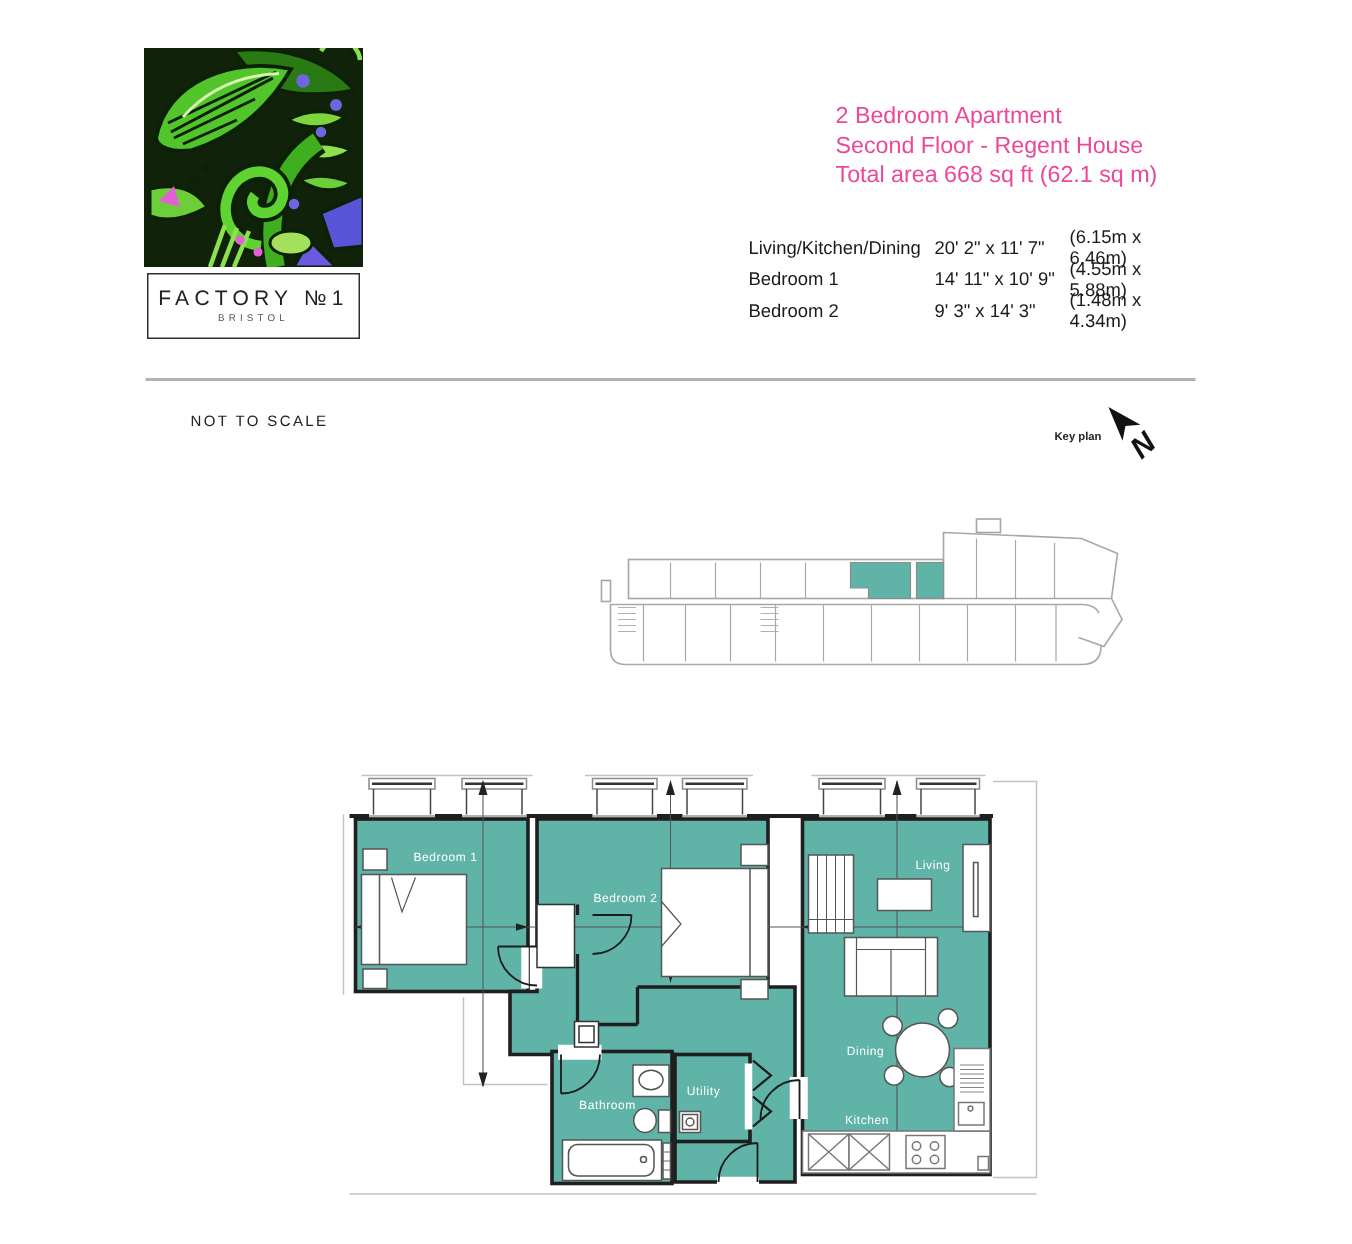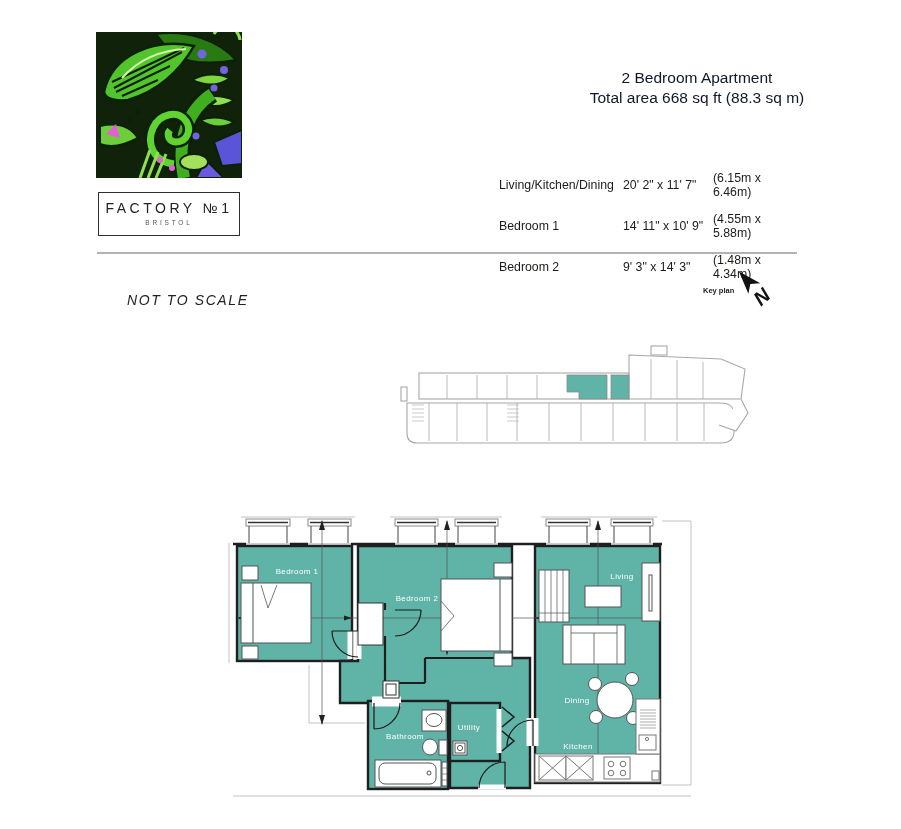--- a/index.html
+++ b/index.html
@@ -9,36 +9,36 @@
     --ink:#1D1D1B;
   }
   html,body{margin:0;padding:0;background:#fff;}
   .page{
     position:relative;width:901px;height:829px;background:#ffffff;overflow:hidden;
     font-family:"Liberation Sans",sans-serif;color:var(--ink);
   }
   
   .logo-art{position:absolute;left:96px;top:32px;width:146px;height:146px;}
   .logo-box{
-    position:absolute;left:98px;top:192px;width:140px;height:42px;
+    position:absolute;left:98px;top:182px;width:140px;height:42px;
     border:1.5px solid #2f2f2f;background:#fff;text-align:center;
   }
   .logo-brand{font-size:14px;letter-spacing:3.5px;margin-top:7px;color:#222;white-space:nowrap;}
   .logo-city{font-size:6.5px;letter-spacing:2.8px;margin-top:3px;color:#555;}
   
   .header-block{
-    position:absolute;left:557px;top:68px;width:280px;text-align:center;
-    font-size:15.5px;line-height:19.5px;color:#0f172a;white-space:nowrap;
+    position:absolute;left:557px;top:68px;width:280px;text-align:left;
+    font-size:15.5px;line-height:19.5px;color:#ec4899;white-space:nowrap;
   }
   
   .dim-table{position:absolute;left:499px;top:151px;width:300px;font-size:12.3px;color:#1b1b19;}
-  .dim-row{display:grid;grid-template-columns:124px 90px auto;height:21px;align-items:center;margin-top:20px;}
+  .dim-row{display:grid;grid-template-columns:124px 90px auto;height:21px;align-items:center;}
   
   .divider{position:absolute;left:97px;top:252px;width:700px;height:2px;background:#b2b2b2;}
-  .nts{position:absolute;left:127px;top:292px;font-size:14px;letter-spacing:1.6px;color:#222;font-style:italic;}
+  .nts{position:absolute;left:127px;top:276px;font-size:10px;letter-spacing:1.6px;color:#222;}
   .keyplan-label{position:absolute;left:703px;top:286px;font-size:7.5px;color:#222;font-weight:bold;}
   .north{position:absolute;left:731px;top:262px;width:44px;height:50px;}
   .keyplan-svg{position:absolute;left:399px;top:343px;width:350px;height:105px;}
   .plan-svg{position:absolute;left:225px;top:513px;width:480px;height:307px;}
   .teal{fill:var(--accent-teal);}
   .wallstroke{stroke:var(--wall);}
   text.room-label{fill:#ffffff;font-family:"Liberation Sans",sans-serif;font-size:8px;letter-spacing:0.4px;text-anchor:middle;}
 </style>
 </head>
 <body>
@@ -76,21 +76,22 @@
     <circle cx="42" cy="80" r="2.5" fill="#0b2005"></circle>
   </svg>
 
   <div class="logo-box">
     <div class="logo-brand">FACTORY №1</div>
     <div class="logo-city">BRISTOL</div>
   </div>
 
   <div class="header-block">
     <div>2 Bedroom Apartment</div>
-    <div>Total area 668 sq ft (88.3 sq m)</div>
+    <div>Second Floor - Regent House</div>
+    <div>Total area 668 sq ft (62.1 sq m)</div>
   </div>
 
   <div class="dim-table">
     <div class="dim-row">
       <span>Living/Kitchen/Dining</span>
       <span>20' 2" x 11' 7"</span>
       <span>(6.15m x 6.46m)</span>
     </div>
     <div class="dim-row">
       <span>Bedroom 1</span>

